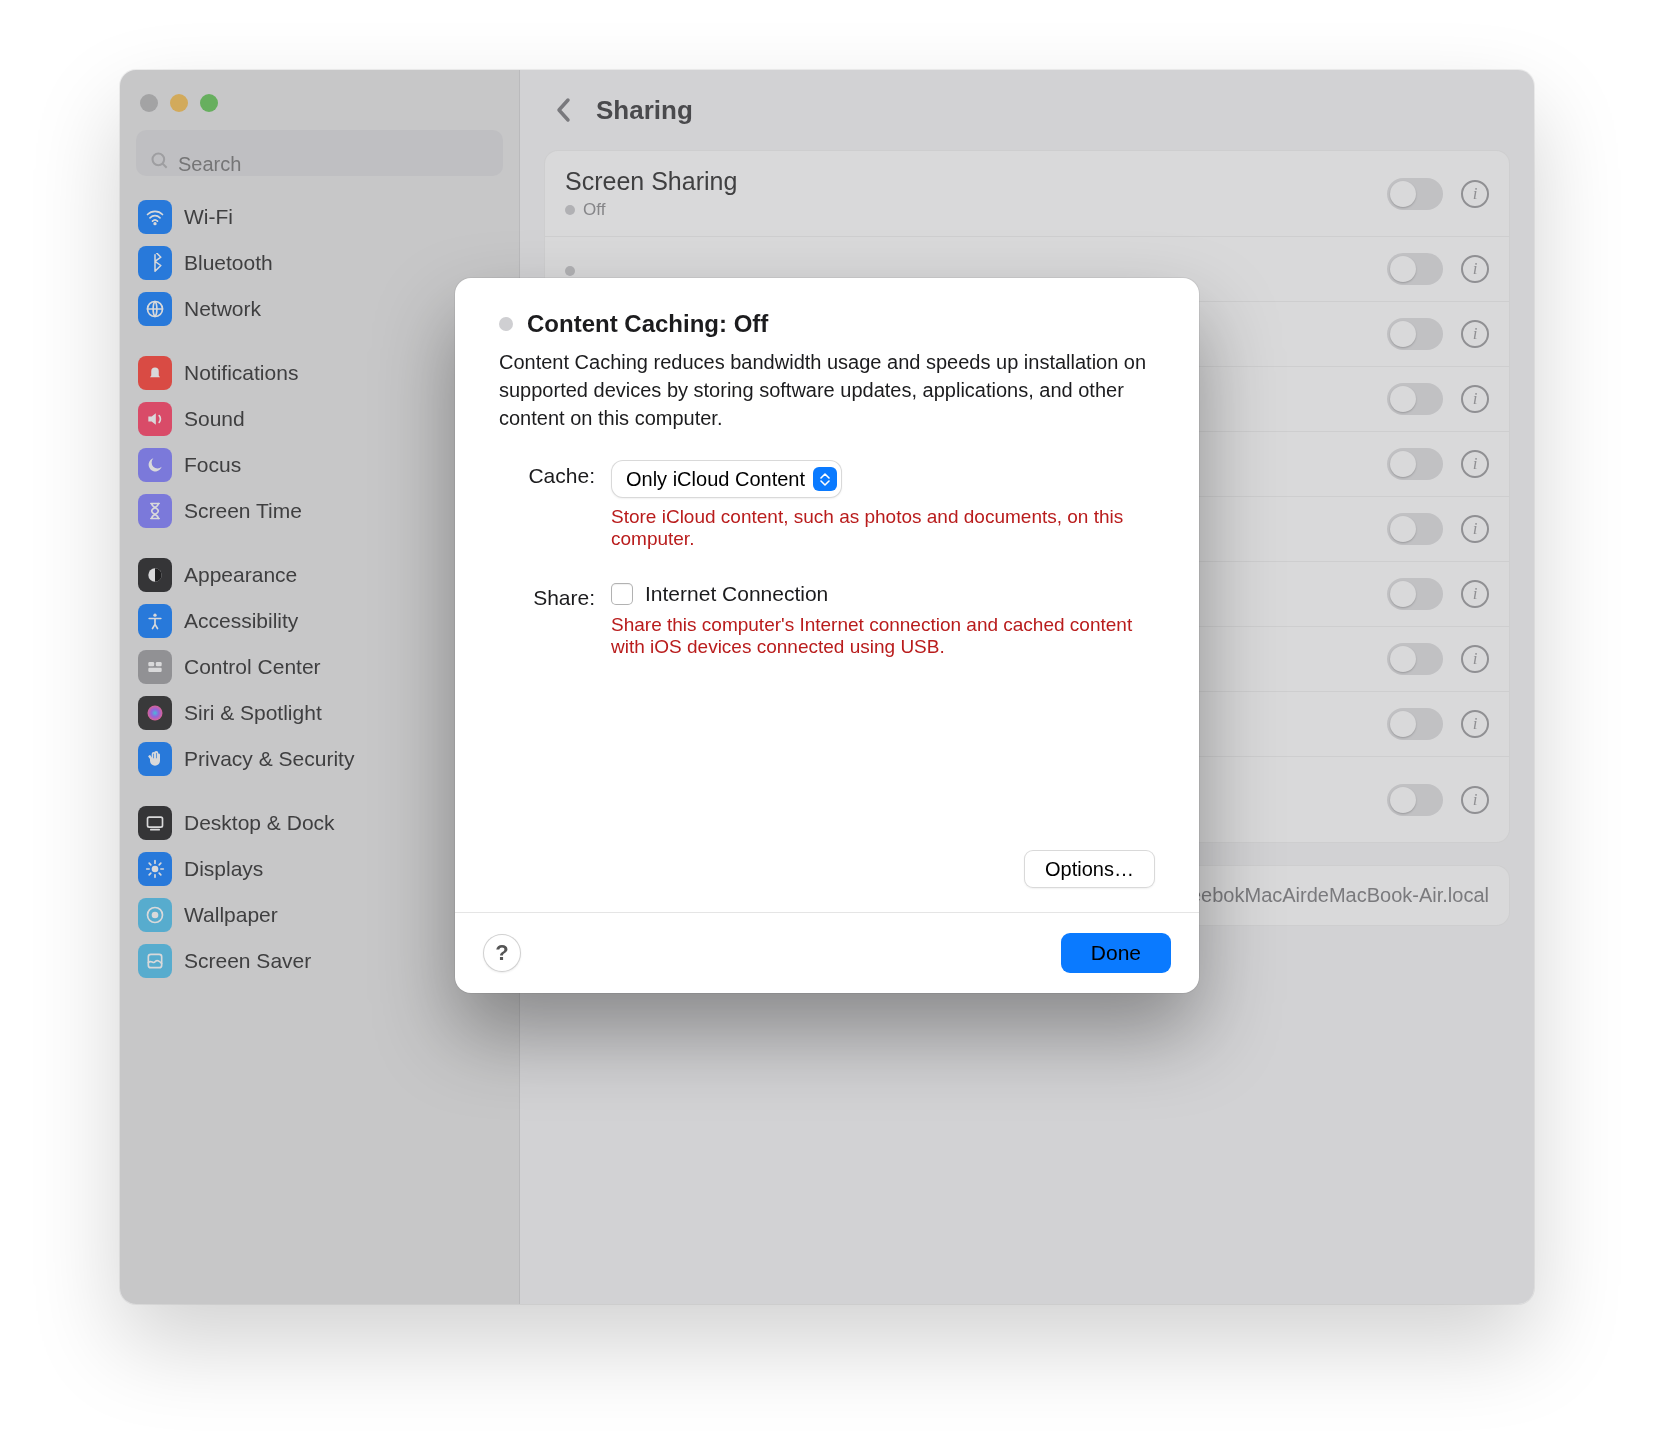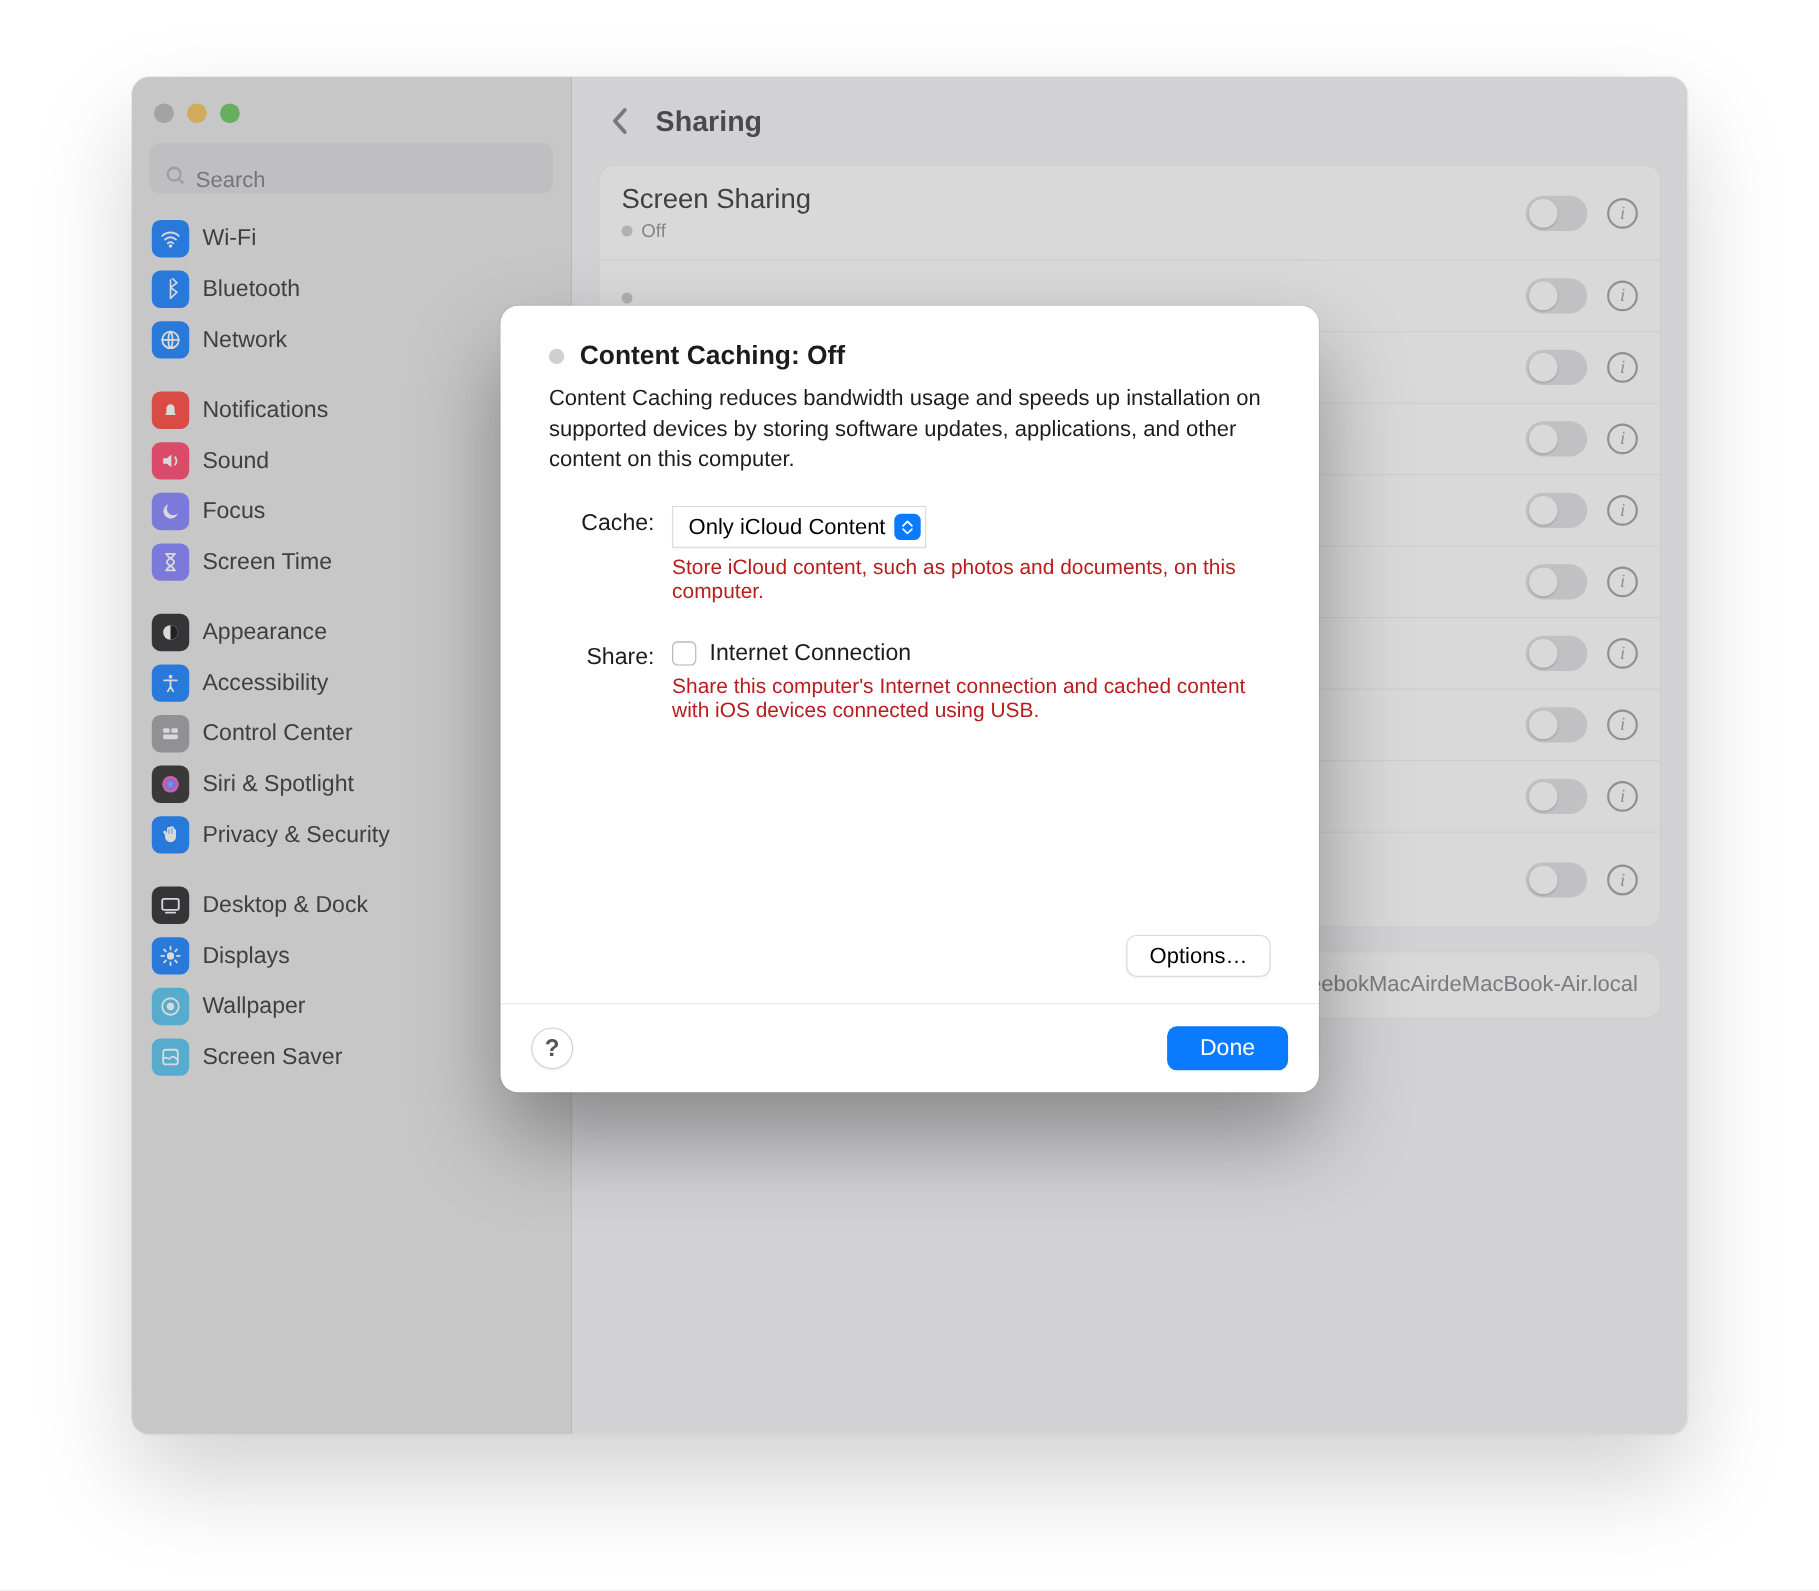--- a/index.html
+++ b/index.html
@@ -205,21 +205,21 @@
     gap: 16px;
     margin-bottom: 8px;
     align-items:start;
   }
   .form-label { text-align:right; font-size:21px; color:#1c1c1e; padding-top:4px;}
   .select {
     display:inline-flex;
     align-items:center;
     background:#fff;
     border:1px solid rgba(0,0,0,0.15);
-    border-radius:0;
+    border-radius:12px;
     height:38px;
     padding: 0 4px 0 14px;
     font-size: 20px;
     box-shadow: 0 1px 2px rgba(0,0,0,0.06);
     gap:8px;
   }
   .select-caret {
     width:24px; height:24px;
     background:#0a7aff;
     border-radius:6px;
@@ -265,21 +265,21 @@
     width:38px; height:38px;
     border:1px solid rgba(0,0,0,0.18);
     background:#fff;
     border-radius:50%;
     font-size:22px; font-weight:700;
     color:#555;
     display:flex;align-items:center;justify-content:center;
     box-shadow: 0 1px 2px rgba(0,0,0,0.08);
   }
   .btn-primary {
-    background:#0a7aff; color:#ffffff; border:none;
+    background:#0a7aff; color:#000000; border:none;
     height:40px; padding:0 30px; font-size:21px; border-radius:9px;
   }
 </style>
 </head>
 <body>
 
 <div class="stage">
   <div class="window">
 
     <aside class="sidebar">

